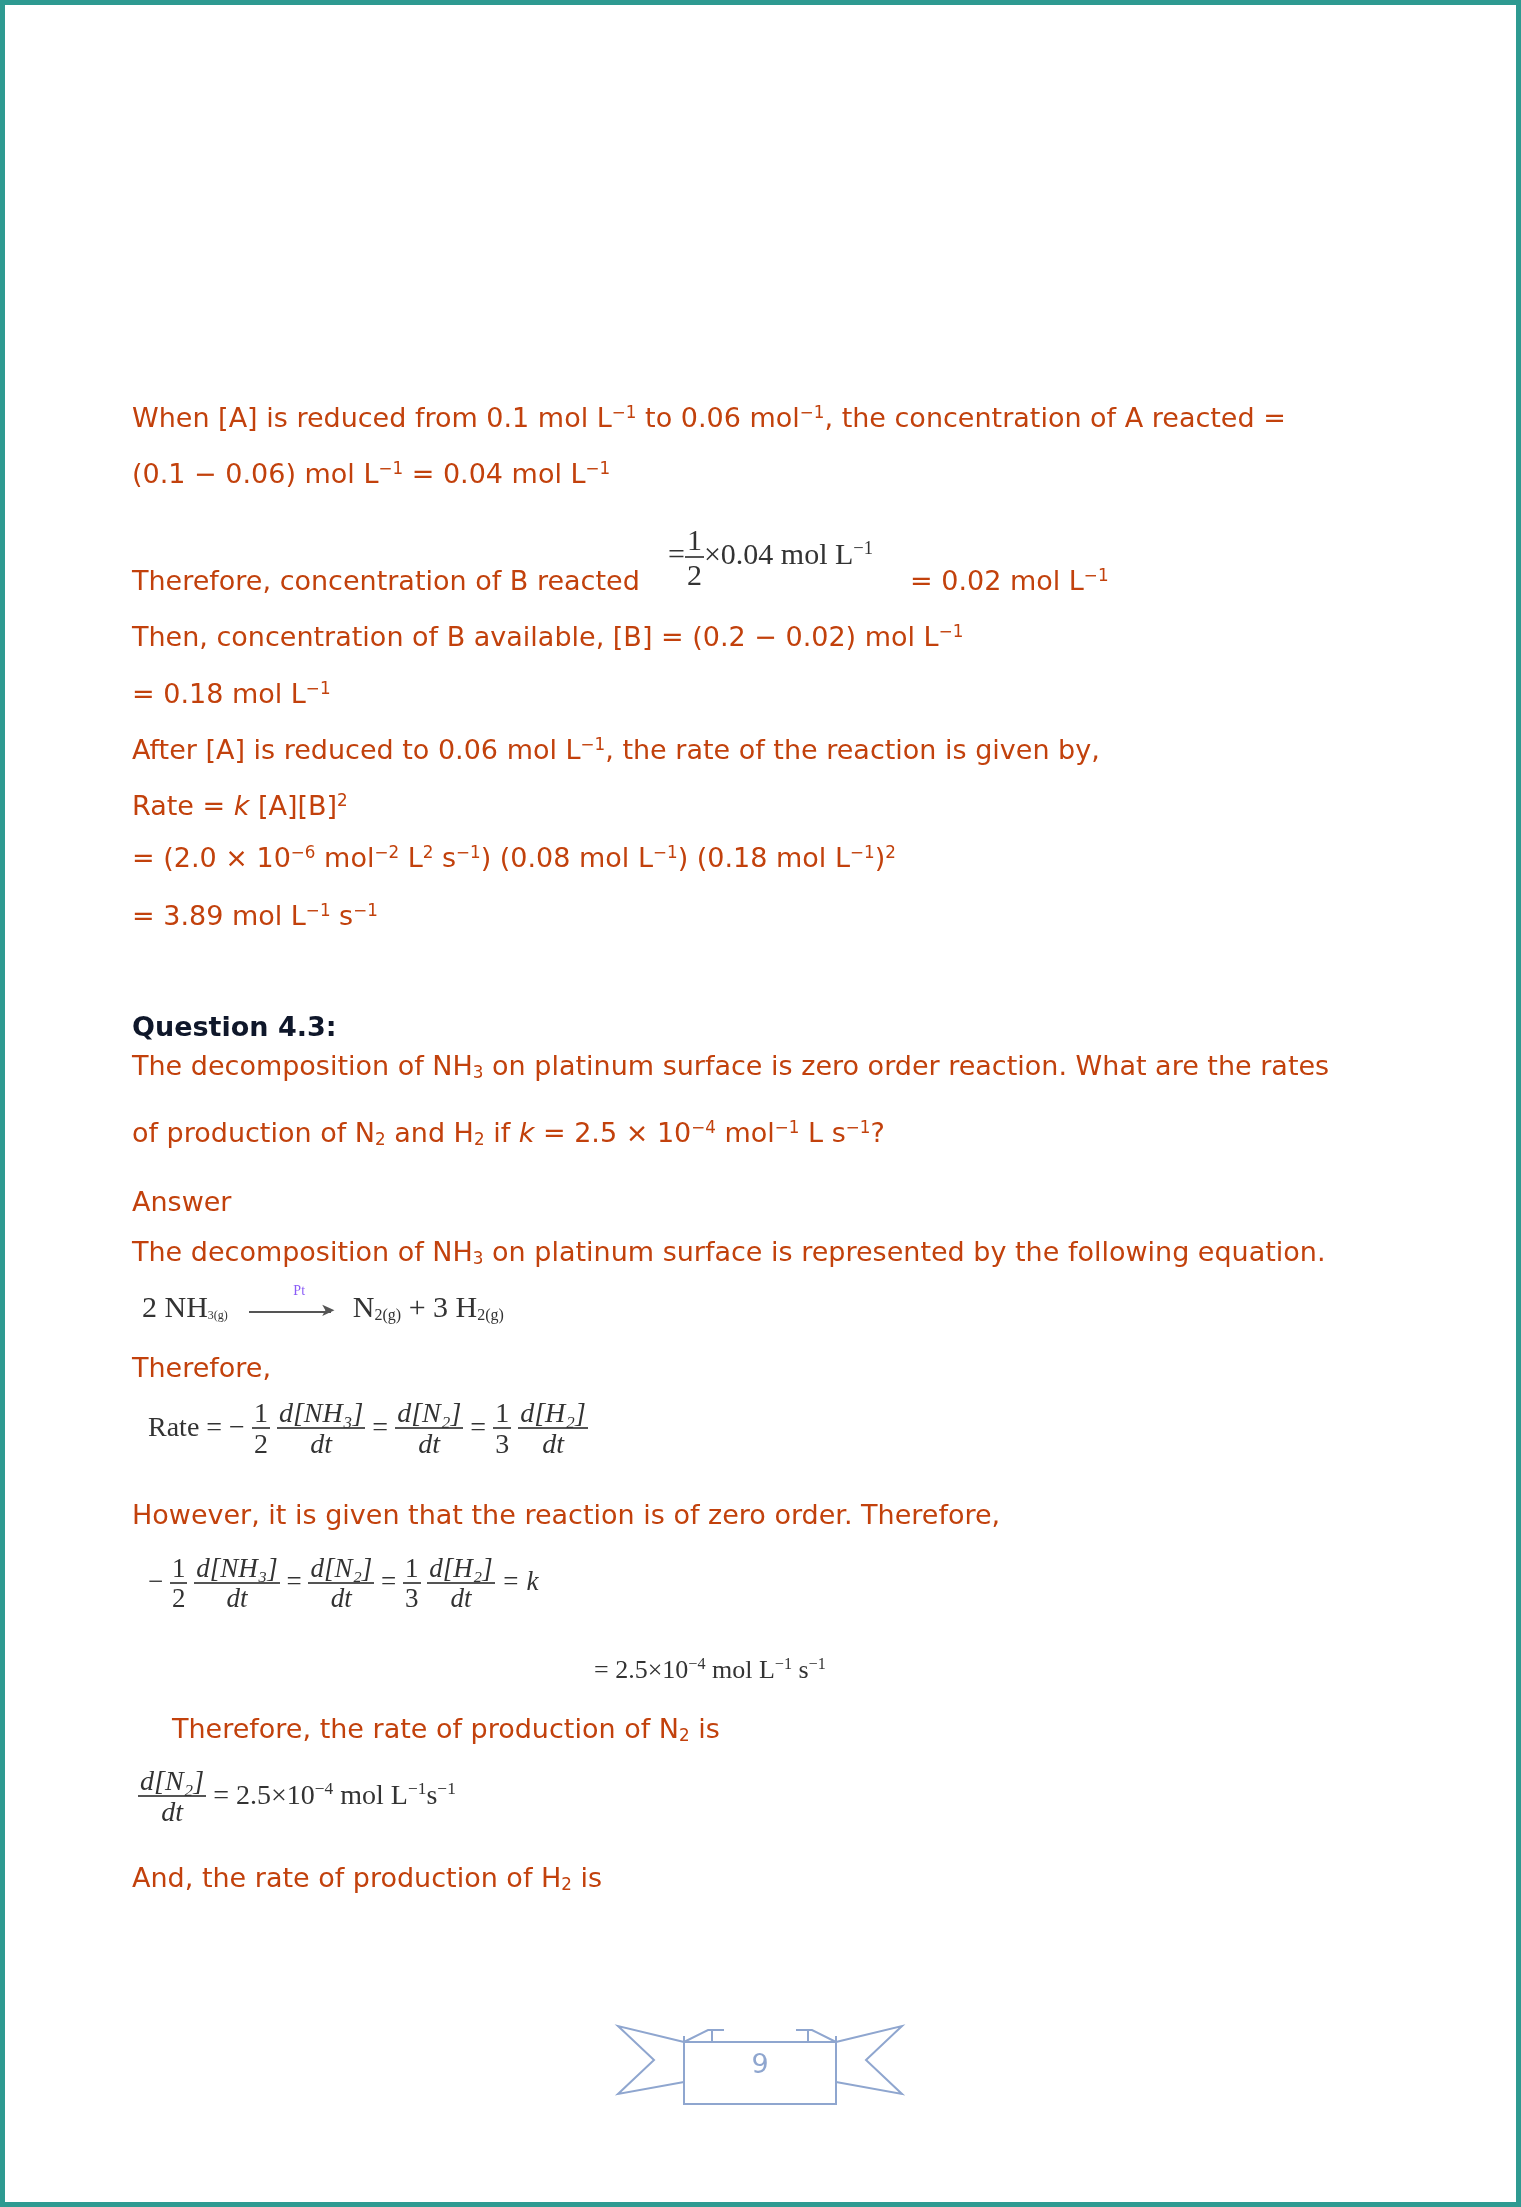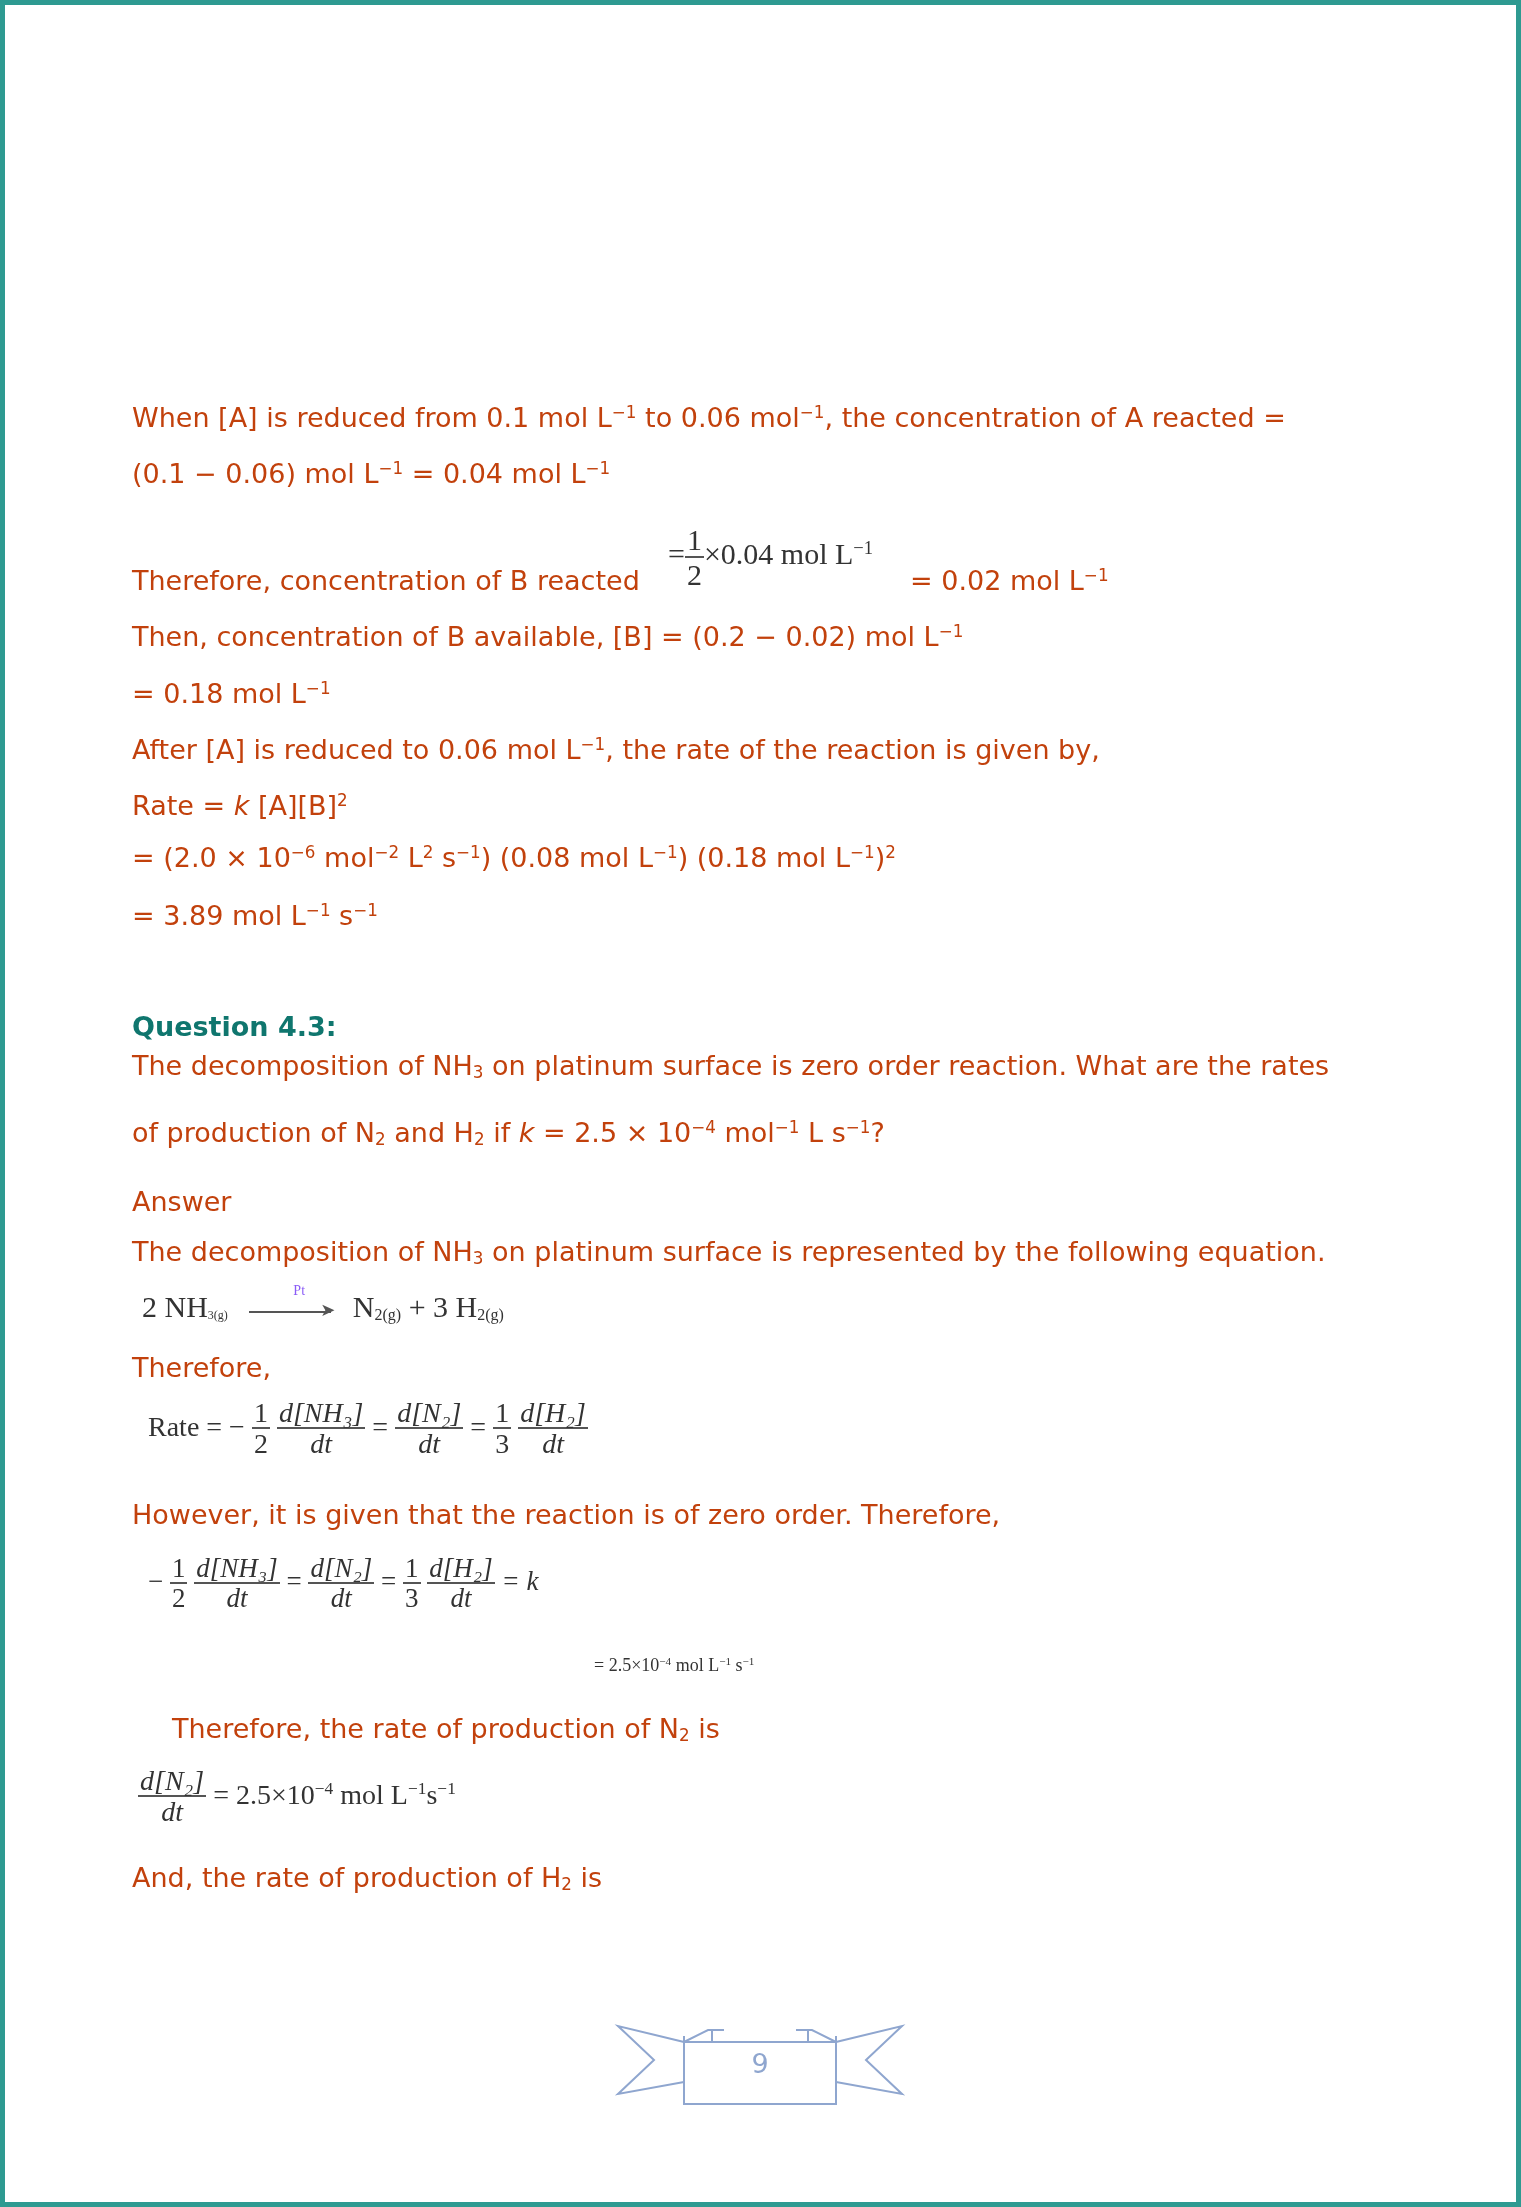--- a/index.html
+++ b/index.html
@@ -9,21 +9,21 @@
     font-family: "DejaVu Sans", sans-serif;
   }
   .page-frame {
     position: absolute; left: 0; top: 0; width: 1521px; height: 2207px;
     box-sizing: border-box; border: 5px solid #2e9a91; background: #fff;
   }
   .line {
     position: absolute; left: 132px; font-size: 27px; color: #c2410c;
     white-space: nowrap; line-height: 1;
   }
-  .q-title { color: #0f766e; font-weight: bold; }
+  .q-title { color: #0f172a; font-weight: bold; }
   sup { font-size: 0.62em; vertical-align: 0.55em; line-height: 0; }
   sub { font-size: 0.62em; vertical-align: -0.2em; line-height: 0; }
   .math {
     position: absolute; font-family: "Liberation Serif", "DejaVu Serif", serif;
     color: #333; white-space: nowrap;
   }
   .math .it { font-style: italic; }
   .frac { display: inline-block; vertical-align: middle; text-align: center; }
   .frac .num { display: block; padding: 0 2px; border-bottom: 2px solid #555; line-height: 1.05; }
   .frac .den { display: block; padding: 0 2px; line-height: 1.1; }
@@ -101,21 +101,21 @@
   <span>−</span>
   <span class="frac"><span class="num">1</span><span class="den">2</span></span>
   <span class="frac"><span class="num it">d[NH₃]</span><span class="den it">dt</span></span>
   <span>=</span>
   <span class="frac"><span class="num it">d[N₂]</span><span class="den it">dt</span></span>
   <span>=</span>
   <span class="frac"><span class="num">1</span><span class="den">3</span></span>
   <span class="frac"><span class="num it">d[H₂]</span><span class="den it">dt</span></span>
   <span class="it">= k</span>
 </div>
-<div class="math" style="left:594px; top:1655px; font-size:18px;">
+<div class="math" style="left:594px; top:1655px; font-size:26px;">
   <span>= 2.5×10</span><sup>−4</sup><span> mol L</span><sup>−1</sup><span> s</span><sup>−1</sup>
 </div>
 
 <div class="line" style="top:1715px;margin-left:40px;"><span>Therefore, the rate of production of N</span><sub>2</sub><span> is</span></div>
 
 <div class="math" style="left:138px; top:1766px; font-size:28px;">
   <span class="frac"><span class="num it">d[N₂]</span><span class="den it">dt</span></span>
   <span>= 2.5×10</span><sup>−4</sup><span> mol L</span><sup>−1</sup><span>s</span><sup>−1</sup>
 </div>
 

